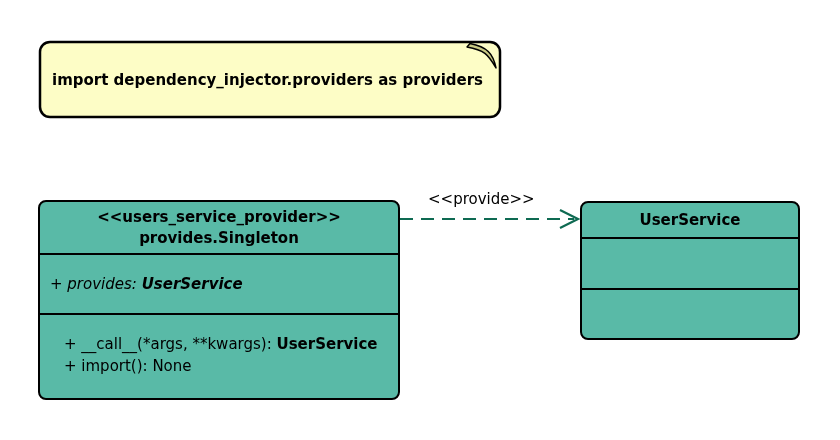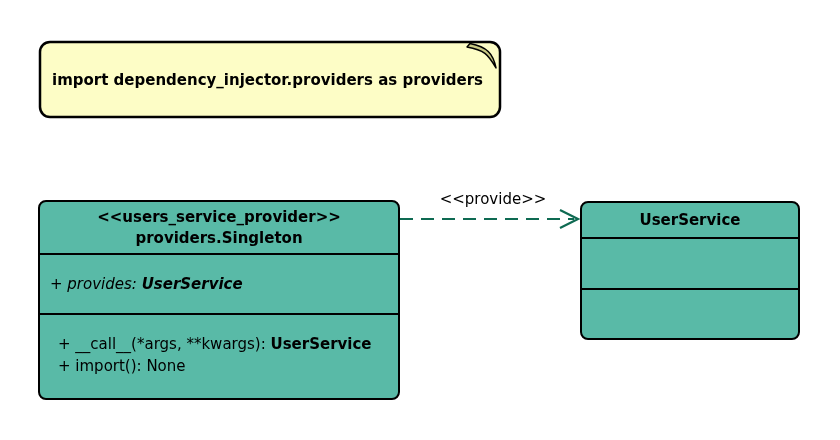--- a/index.html
+++ b/index.html
@@ -77,21 +77,21 @@
   }
   .left .c-attrs {
     height: 58px;
     display: flex;
     align-items: center;
     padding-left: 10px;
     font-style: italic;
   }
   .left .c-methods {
     flex: 1;
-    padding: 18px 0 0 18px;
+    padding: 18px 0 0 24px;
     line-height: 22px;
   }
   .right .c-attrs  { height: 49px; }
   .right .c-methods { flex: 1; }
 
   .m-line { white-space: nowrap; }
 
   
   .edge {
     position: absolute;
@@ -100,42 +100,41 @@
     width: 186px;
     height: 40px;
   }
   .edge-label {
     position: absolute;
     left: 428px;
     top: 190px;
     width: 130px;
     height: 18px;
     line-height: 18px;
-    text-align: center;
     font-size: 15px;
     white-space: nowrap;
   }
 </style>
 </head>
 <body>
 
 <div class="canvas">
 
   <div class="note">
     <svg width="466" height="81" viewBox="0 0 466 81">
       <rect x="2" y="2" width="460" height="75" rx="10" ry="10" stroke="#000000" stroke-width="2.5" fill="#FDFDC6"></rect>
       <path d="M 432 3.5 C 449 7 455 13 458 28 C 450 14 446 10 429 7 Z" stroke="#000000" stroke-width="1.5" stroke-linejoin="round" fill="#C8C882"></path>
     </svg>
     <div class="note-text">import dependency_injector.providers as providers</div>
   </div>
 
   <div class="uml-class left">
     <div class="c-header">
       <div>&lt;&lt;users_service_provider&gt;&gt;</div>
-      <div>providers.Singleton</div>
+      <div>provides.Singleton</div>
     </div>
     <div class="c-attrs">
       <div class="m-line"><span>+ provides: </span><b>UserService</b></div>
     </div>
     <div class="c-methods">
       <div class="m-line"><span>+ __call__(*args, **kwargs): </span><b>UserService</b></div>
       <div class="m-line"><span>+ import(): None</span><b></b></div>
     </div>
   </div>
 

